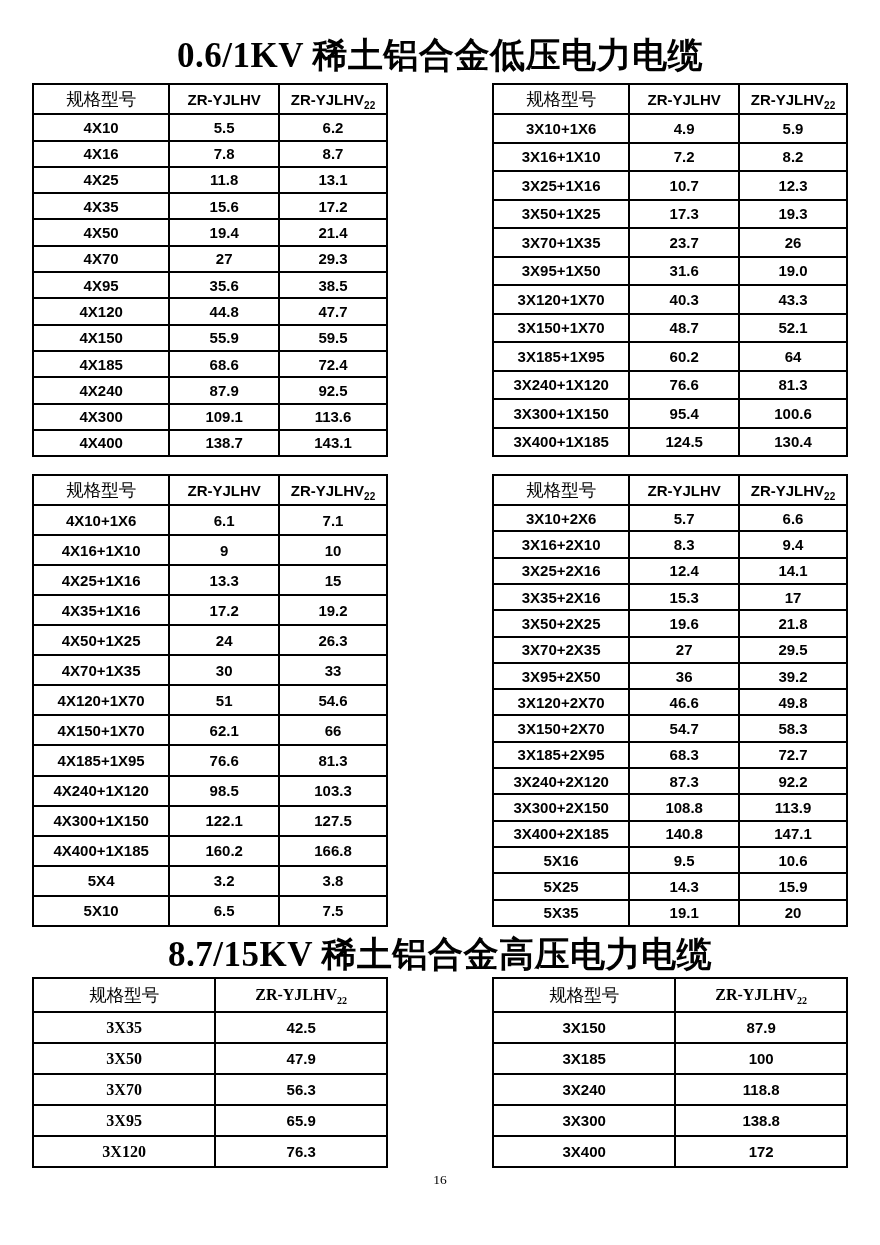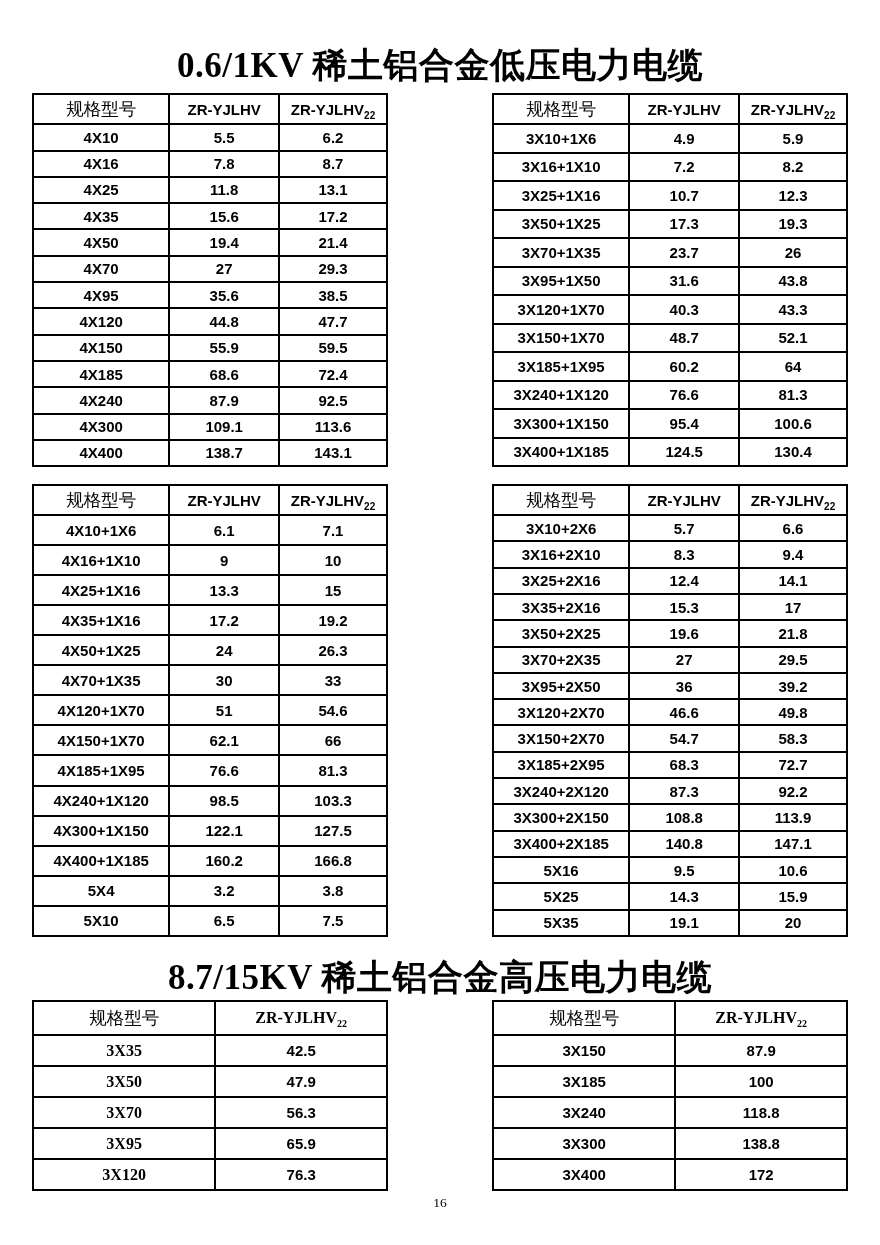--- a/index.html
+++ b/index.html
@@ -8,33 +8,33 @@
     width: 880px;
     height: 1245px;
     margin: 0 auto;
     font-family: "Liberation Sans", "DejaVu Sans", sans-serif;
     color: #000000;
     overflow: hidden;
   }
   .page {
     width: 816px;
     margin: 0 auto;
-    padding-top: 46px;
+    padding-top: 36px;
   }
   .doc-title {
     text-align: center;
     font-family: "Liberation Serif", "DejaVu Serif", serif;
     font-weight: bold;
     font-size: 35px;
     line-height: 1.15;
     letter-spacing: 0.5px;
     color: #000000;
   }
   .title-1 { margin-bottom: 7px; }
-  .title-2 { margin-top: 21px; margin-bottom: 2px; }
+  .title-2 { margin-top: 8px; margin-bottom: 2px; }
   .tables-grid {
     display: flex;
     justify-content: space-between;
   }
   .grid-2 { margin-top: 17px; }
   table {
     border-collapse: collapse;
     width: 356px;
     table-layout: fixed;
     border-radius: 11px;
@@ -214,21 +214,21 @@
             <td>19.3</td>
           </tr>
           <tr>
             <td>3X70+1X35</td>
             <td>23.7</td>
             <td>26</td>
           </tr>
           <tr>
             <td>3X95+1X50</td>
             <td>31.6</td>
-            <td>43.8</td>
+            <td>19.0</td>
           </tr>
           <tr>
             <td>3X120+1X70</td>
             <td>40.3</td>
             <td>43.3</td>
           </tr>
           <tr>
             <td>3X150+1X70</td>
             <td>48.7</td>
             <td>52.1</td>

